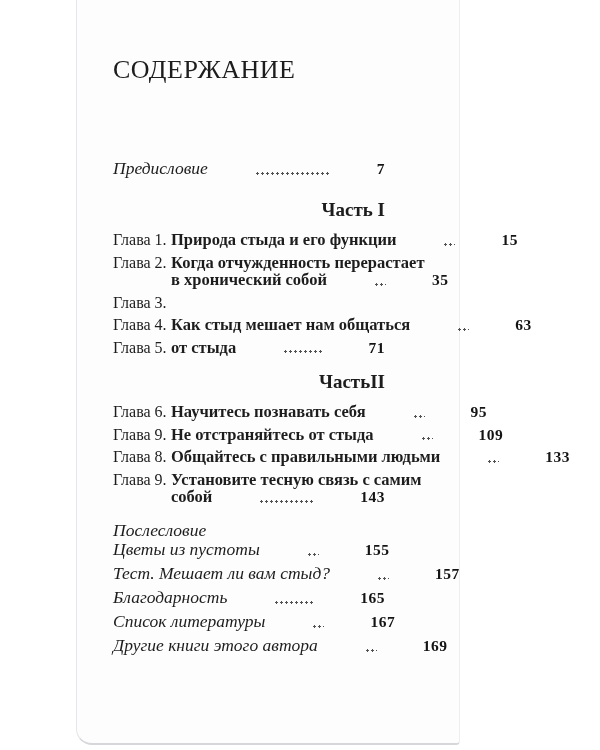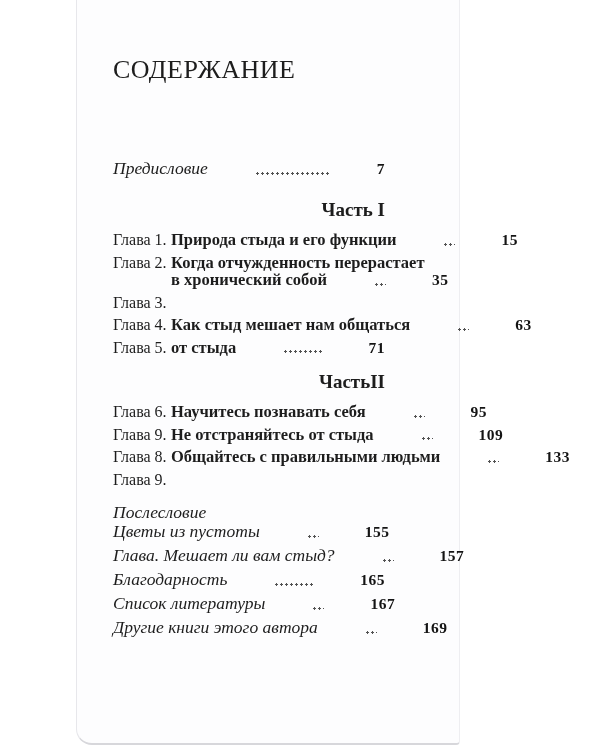--- a/index.html
+++ b/index.html
@@ -176,37 +176,47 @@
           <div class="entry-content">
             <div class="entry-line">
               <span class="line-text">Общайтесь с правильными людьми</span>
               <span class="leader"></span>
               <span class="pagenum">133</span>
             </div>
           </div>
         </div>
         <div class="entry chapter">
           <span class="entry-label">Глава 9.</span>
+          <div class="entry-content">
+            <div class="entry-line">
+              <span class="line-text">Установите тесную связь с самим</span>
+            </div>
+            <div class="entry-line">
+              <span class="line-text">собой</span>
+              <span class="leader"></span>
+              <span class="pagenum">143</span>
+            </div>
+          </div>
         </div>
         <div class="entry matter">
           <div class="entry-content">
             <div class="entry-line">
               <span class="line-text">Послесловие</span>
             </div>
             <div class="entry-line">
               <span class="line-text">Цветы из пустоты</span>
               <span class="leader"></span>
               <span class="pagenum">155</span>
             </div>
           </div>
         </div>
         <div class="entry matter">
           <div class="entry-content">
             <div class="entry-line">
-              <span class="line-text">Глава. Мешает ли вам стыд?</span>
+              <span class="line-text">Тест. Мешает ли вам стыд?</span>
               <span class="leader"></span>
               <span class="pagenum">157</span>
             </div>
           </div>
         </div>
         <div class="entry matter">
           <div class="entry-content">
             <div class="entry-line">
               <span class="line-text">Благодарность</span>
               <span class="leader"></span>

